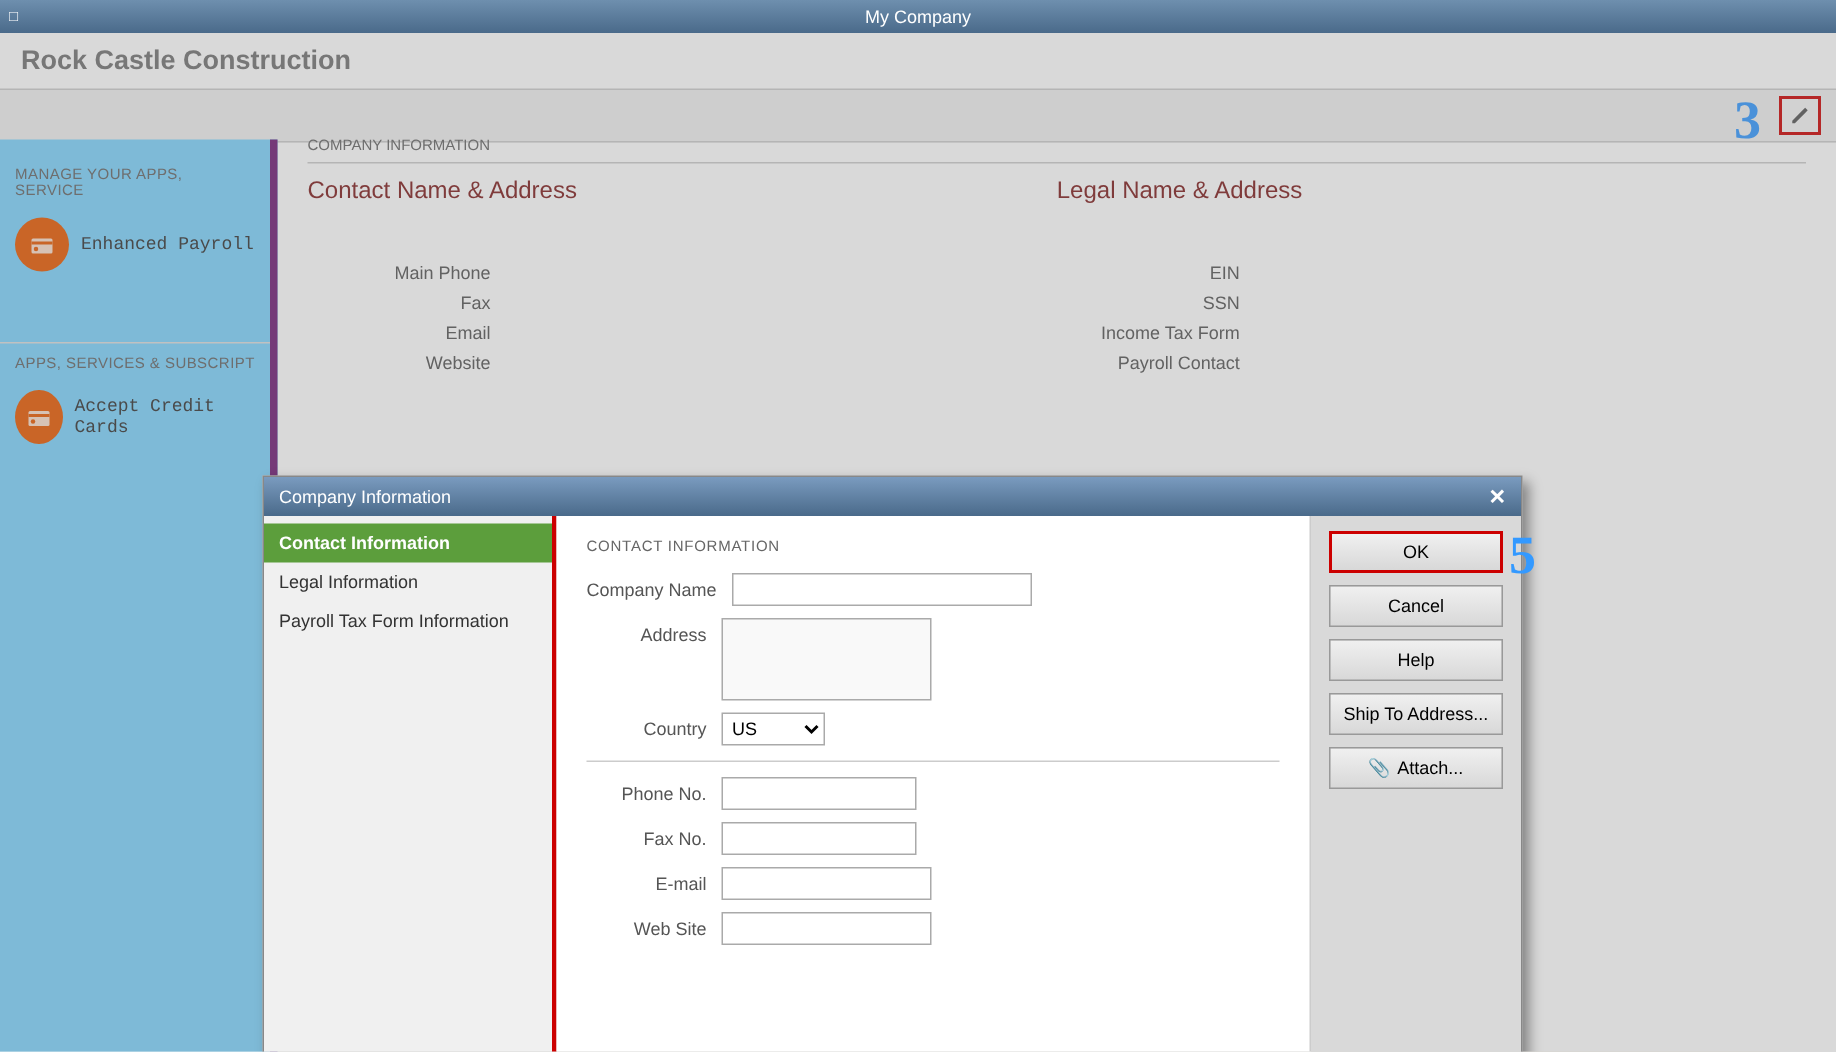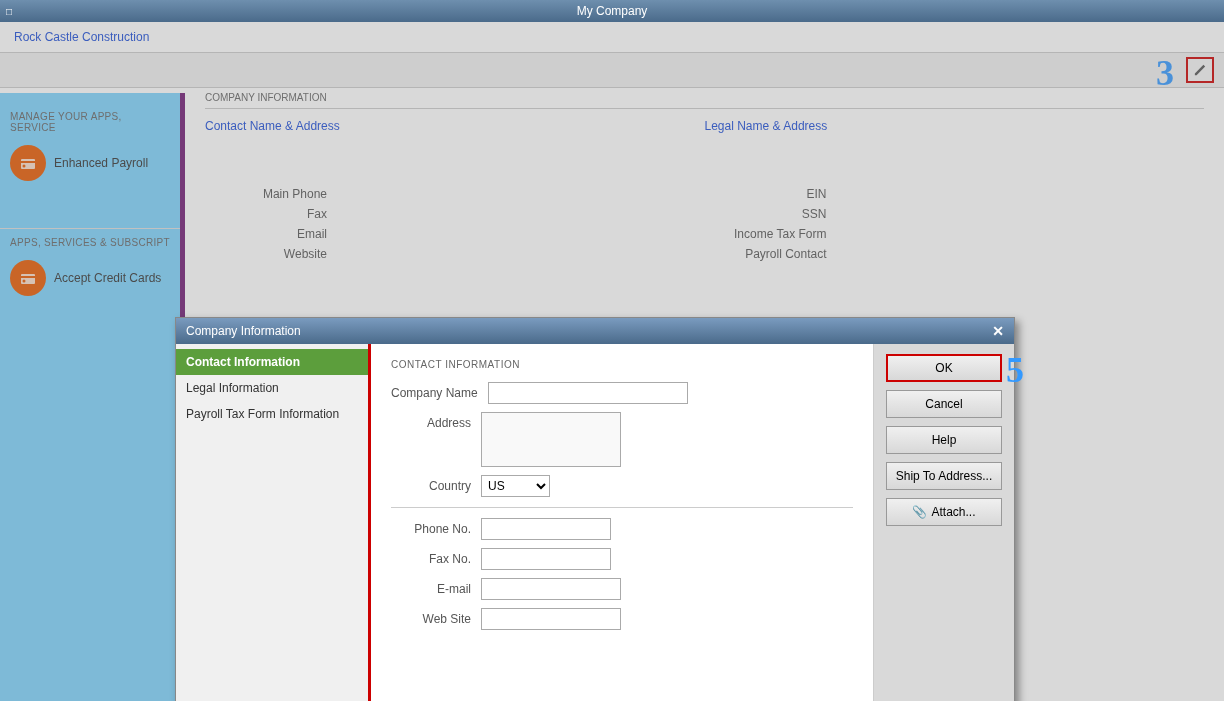--- a/index.html
+++ b/index.html
@@ -41,23 +41,23 @@
       position: relative;
     }
 
     
     .company-header {
       padding: 8px 14px;
       border-bottom: 1px solid #ccc;
       background: white;
     }
     .company-header h2 {
-      font-size: 12px;
-      font-weight: normal;
-      color: #1d4ed8;
+      font-size: 18px;
+      font-weight: bold;
+      color: #737373;
     }
 
     
     .toolbar-area {
       display: flex;
       justify-content: flex-end;
       align-items: center;
       padding: 4px 10px;
       background: #f0f0f0;
       border-bottom: 1px solid #ccc;
@@ -116,20 +116,21 @@
       border-radius: 50%;
       display: flex;
       align-items: center;
       justify-content: center;
       color: white;
       font-size: 16px;
     }
     .app-label {
       font-size: 12px;
       color: #333;
+      font-family: Liberation Mono, monospace;
     }
 
     
     .modal-overlay {
       position: absolute;
       top: 0; left: 0; right: 0; bottom: 0;
       background: rgba(128,128,128,0.3);
       z-index: 10;
     }
 
@@ -297,23 +298,23 @@
       margin-bottom: 10px;
     }
     .ci-two-col {
       display: flex;
       gap: 0;
     }
     .ci-col {
       flex: 1;
     }
     .ci-col-title {
-      font-size: 12px;
-      color: #1d4ed8;
-      margin-bottom: 24px;
+      font-size: 16px;
+      color: #7f1d1d;
+      margin-bottom: 8px;
     }
     .ci-field-row {
       display: flex;
       margin-bottom: 6px;
       align-items: center;
     }
     .ci-field-label {
       text-align: right;
       min-width: 130px;
       color: #555;

